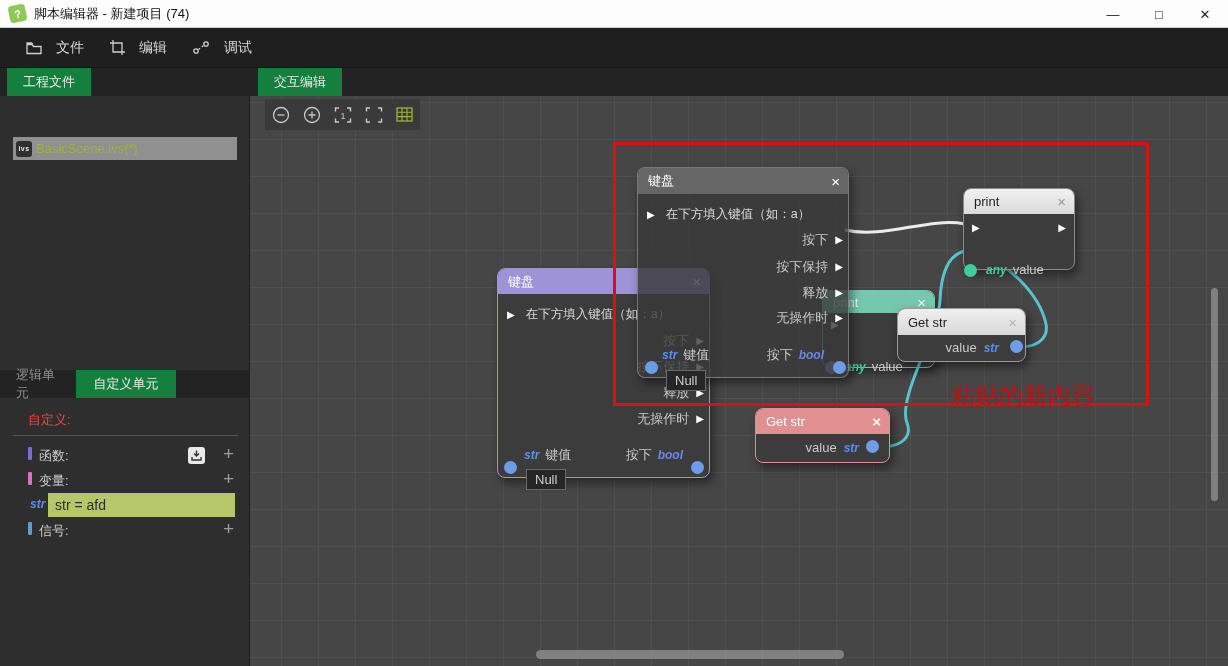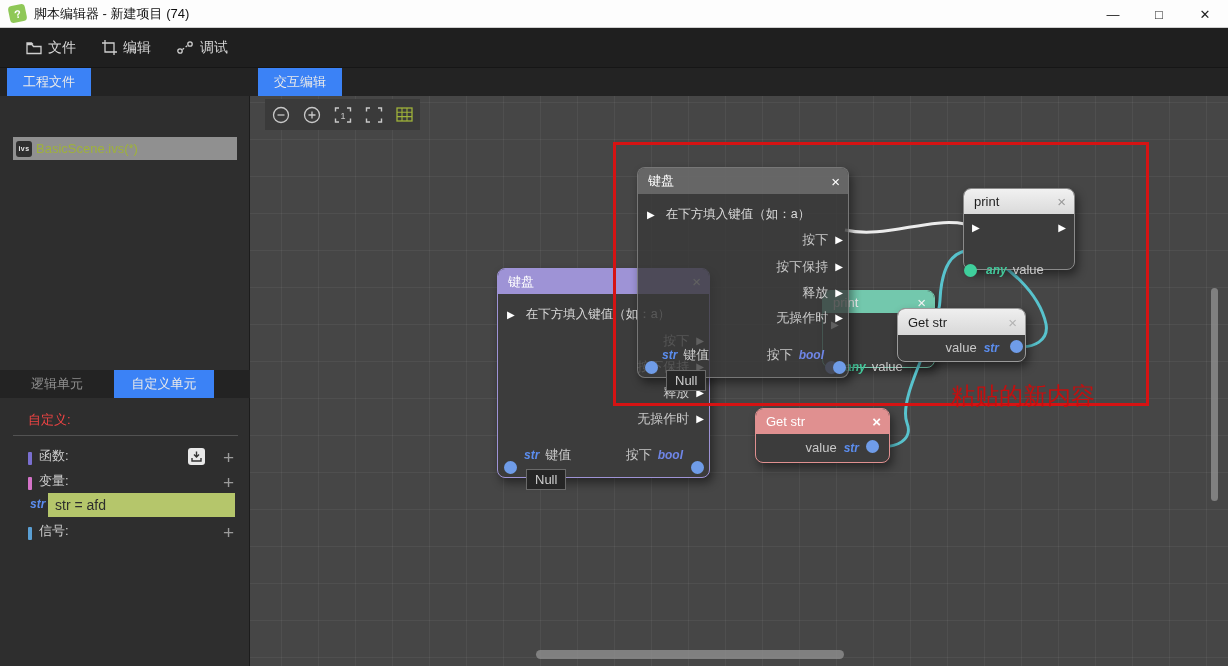--- a/index.html
+++ b/index.html
@@ -14,50 +14,50 @@
     transform:rotate(-12deg); display:flex; align-items:center; justify-content:center;
     color:#fff; font-size:11px; font-weight:bold; }
   .title-text { font-size:13px; color:#111; }
   .win-controls { position:absolute; right:0; top:0; height:28px; display:flex; }
   .win-btn { width:46px; height:28px; display:flex; align-items:center; justify-content:center;
     color:#222; font-size:13px; cursor:default; }
 
   
   .menubar { position:absolute; left:0; top:28px; width:1228px; height:40px; background:#1f1f1f;
     display:flex; align-items:center; color:#d8d8d8; font-size:14px; border-bottom:1px solid #161616; }
-  .menu-item { display:flex; align-items:center; gap:6px; margin-left:26px; cursor:default; }
+  .menu-item { display:flex; align-items:center; gap:14px; margin-left:26px; cursor:default; }
   .menu-right { position:absolute; right:12px; display:flex; align-items:center; gap:22px; }
   .mi-icon svg { display:block; }
   .menu-divider { width:1px; height:26px; background:#3c3c3c; }
   .nav-arrow { color:#9a9a9a; font-size:19px; padding:0 4px; }
 
   
   .leftpanel { position:absolute; left:0; top:68px; width:250px; height:598px; background:#2e2e2e;
     border-right:1px solid #1c1c1c; }
   .tabstrip { position:absolute; left:0; width:250px; height:28px; background:#232323; display:flex; }
   .tab { height:28px; display:flex; align-items:center; justify-content:center; font-size:13px;
     color:#8f8f8f; padding:0 16px; cursor:default; }
-  .tab.active { background:#3b82f6; color:#e9e9e9; }
+  .tab.active { background:#15803d; color:#e9e9e9; }
   .searchbox { position:absolute; left:13px; top:40px; width:221px; height:25px; background:#1b1b1b;
     border:1px solid #121212; border-radius:2px; display:flex; align-items:center; }
   .searchbox input { flex:1; background:transparent; border:none; outline:none; color:#bbb;
     font-size:13px; padding:0 8px; font-family:inherit; }
   .searchbox input::placeholder { color:#7b7b7b; }
   .mag { margin-right:7px; }
   .filerow { position:absolute; left:13px; top:69px; width:224px; height:23px; background:#909090;
     display:flex; align-items:center; cursor:default; }
   .file-icon { width:16px; height:16px; margin:0 4px 0 3px; background:#2f2f2f; border-radius:3px;
     color:#e8e8e8; font-size:7px; font-weight:bold; display:flex; align-items:center;
     justify-content:center; letter-spacing:.5px; }
   .filerow .fname { font-size:13px; color:#9fb23a; }
 
   .lower { position:absolute; left:0; top:302px; width:250px; }
   .sec-label { position:absolute; left:28px; font-size:13px; color:#ef4444; }
   .hdiv { position:absolute; left:13px; width:225px; height:1px; background:#525252; }
-  .unit-row { position:absolute; left:0; width:250px; height:18px; display:flex; align-items:flex-end; }
+  .unit-row { position:absolute; left:0; width:250px; height:18px; display:flex; align-items:flex-start; }
   .bar { width:4px; height:13px; margin-left:28px; border-radius:1px; }
   .unit-row .lbl { font-size:13px; color:#cfcfcf; margin-left:7px; }
   .plus { position:absolute; right:16px; color:#9b9b9b; font-size:19px; line-height:14px; cursor:default; }
   .dl-btn { position:absolute; right:45px; width:17px; height:17px; background:#e9e9e9; border-radius:3px;
     display:flex; align-items:center; justify-content:center; }
   .var-item { position:absolute; left:0; top:425px; width:250px; height:24px; }
   .var-type { position:absolute; left:30px; top:4px; font-size:12px; font-style:italic; font-weight:bold; }
   .var-hl { position:absolute; left:48px; top:0; width:187px; height:24px; background:#b5c66b;
     display:flex; align-items:center; }
   .var-hl span { font-size:14px; color:#2d2d2d; margin-left:7px; }
@@ -175,21 +175,21 @@
     <div class="tabstrip" style="top:0">
       <div class="tab active" style="margin-left:7px">工程文件</div>
     </div>
     <div class="filerow">
       <span class="file-icon">ivs</span>
       <span class="fname">BasicScene.ivs(*)</span>
     </div>
 
     <div class="lower">
       <div class="tabstrip" style="top:0">
-        <div class="tab" style="width:114px">逻辑单元</div>
+        <div class="tab" style="width:76px">逻辑单元</div>
         <div class="tab active" style="width:100px">自定义单元</div>
       </div>
       <div class="sec-label" style="top:41px">自定义:</div>
       <div class="hdiv" style="top:65px"></div>
 
       <div class="unit-row" style="top:77px">
         <span class="bar" style="background:#7a6fd0"></span>
         <span class="lbl">函数:</span>
         <span class="dl-btn">
             <svg width="11" height="11" viewBox="0 0 11 11">

